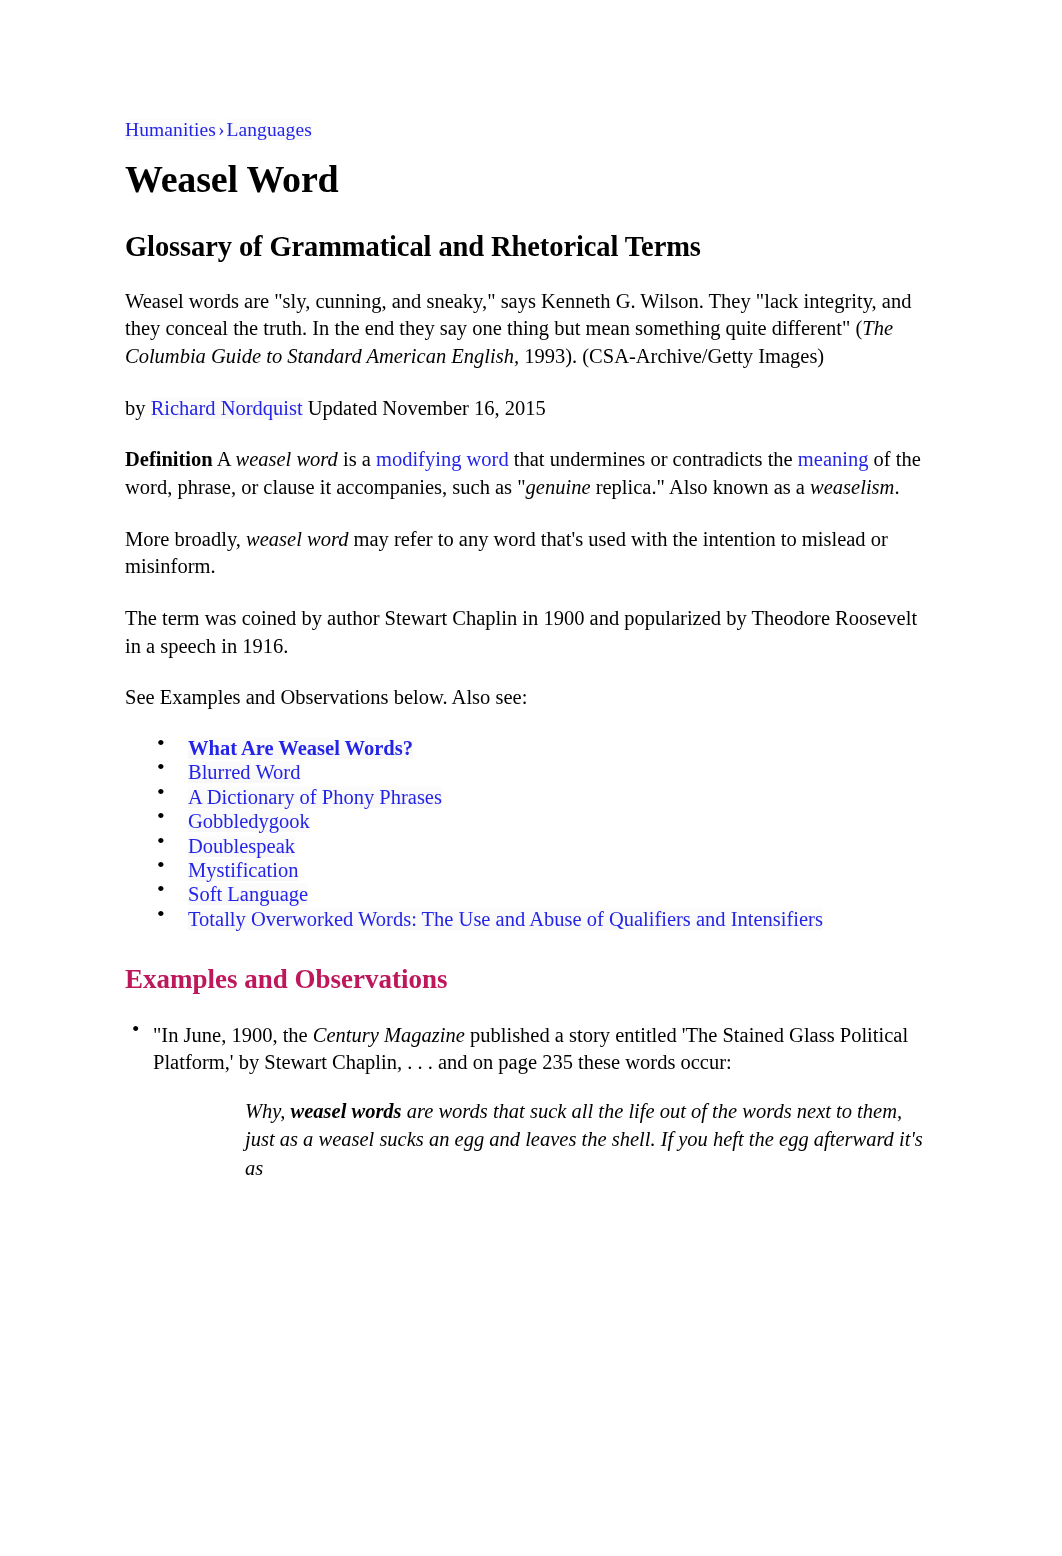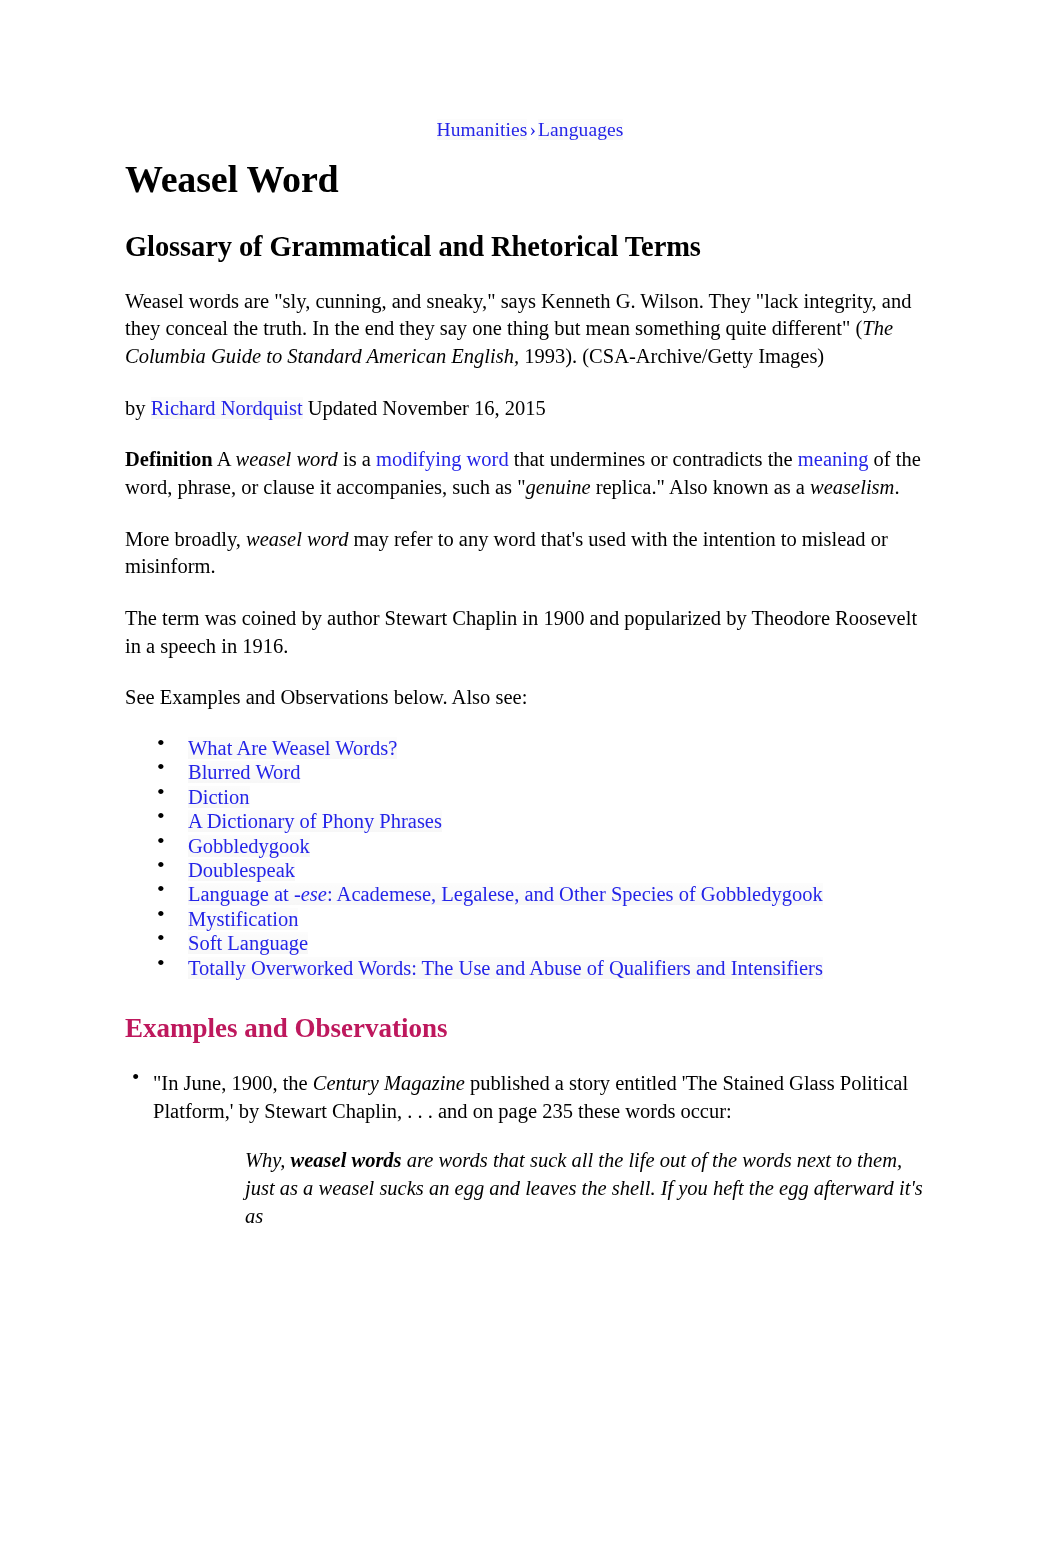--- a/index.html
+++ b/index.html
@@ -26,21 +26,20 @@
   }
 
   
   .breadcrumb {
     font-size: 19.5px;
     line-height: 1.25;
     color: #2424e8;
     margin: 0 0 16px 0;
     display: block;
     letter-spacing: 0.1px;
-    text-align: center;
   }
   .breadcrumb .crumb {
     color: #2424e8;
     text-decoration: none;
     background: linear-gradient(to bottom, rgba(0,0,0,0.015), rgba(0,0,0,0.035));
   }
   .breadcrumb .sep {
     color: #2424e8;
     padding: 0 2px;
   }
@@ -108,21 +107,21 @@
   }
   ul.link-list > li::before {
     content: "\2022";
     position: absolute;
     left: 0;
     top: -6px;
     color: #000;
     font-size: 22px;
     line-height: 1.19;
   }
-  ul.link-list > li.bold a { font-weight: normal; }
+  ul.link-list > li.bold a { font-weight: bold; }
 
   
   ul.example-list {
     list-style: none;
     margin: 0;
     padding: 0 0 0 0;
   }
   ul.example-list > li {
     position: relative;
     padding-left: 28px;
@@ -170,25 +169,23 @@
 
   <p class="body-text"><span>More broadly, </span><i>weasel word</i><span> may refer to any word that's used with the intention to mislead or misinform.</span></p>
 
   <p class="body-text">The term was coined by author Stewart Chaplin in 1900 and popularized by Theodore Roosevelt in a speech in 1916.</p>
 
   <p class="body-text">See Examples and Observations below. Also see:</p>
 
   <ul class="link-list">
     <li class="bold"><a class="link soft" href="#">What Are Weasel Words?</a></li>
     <li><a class="link soft" href="#">Blurred Word</a></li>
-    <li><a class="link soft" href="#">Diction</a></li>
     <li><a class="link soft" href="#">A Dictionary of Phony Phrases</a></li>
     <li><a class="link soft" href="#">Gobbledygook</a></li>
     <li><a class="link soft" href="#">Doublespeak</a></li>
-    <li><a class="link soft" href="#"><span>Language at </span><i>-ese</i><span>: Academese, Legalese, and Other Species of Gobbledygook</span></a></li>
     <li><a class="link soft" href="#">Mystification</a></li>
     <li><a class="link soft" href="#">Soft Language</a></li>
     <li><a class="link soft" href="#">Totally Overworked Words: The Use and Abuse of Qualifiers and Intensifiers</a></li>
   </ul>
 
   <h3 class="section-heading">Examples and Observations</h3>
 
   <ul class="example-list">
     <li>
       <p class="body-text"><span>"In June, 1900, the </span><i>Century Magazine</i><span> published a story entitled 'The Stained Glass Political Platform,' by Stewart Chaplin, . . . and on page 235 these words occur:</span></p>

